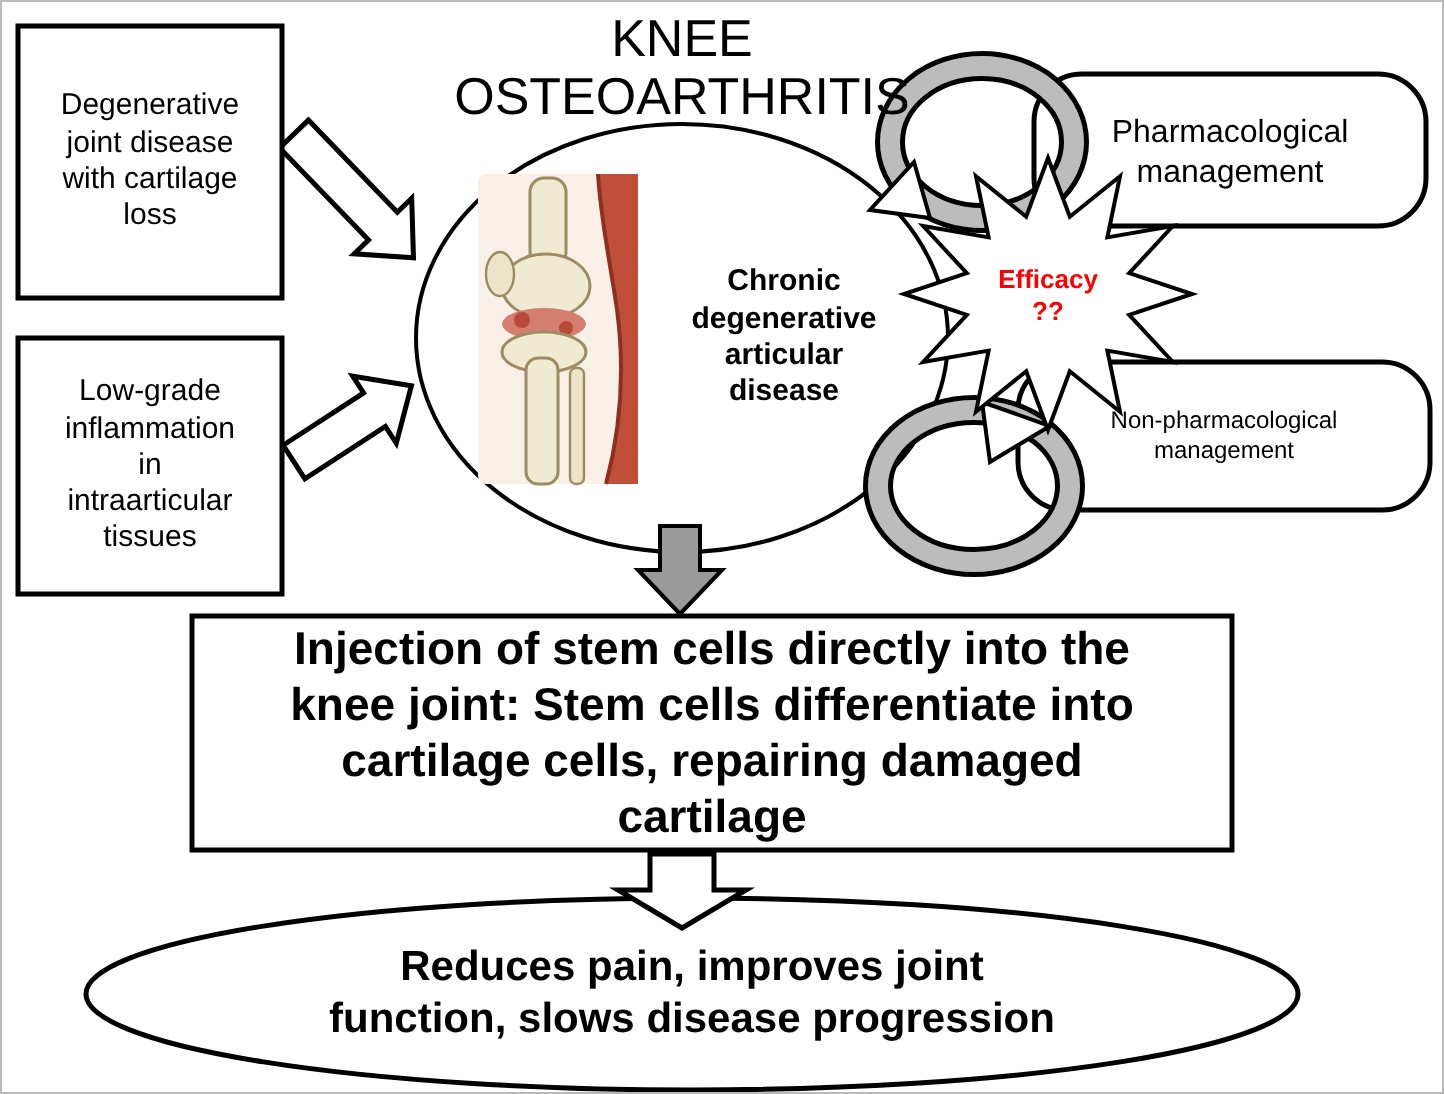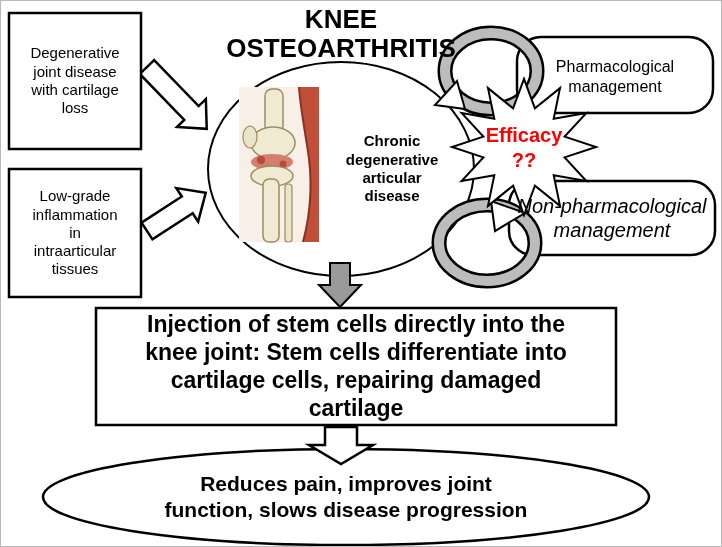--- a/index.html
+++ b/index.html
@@ -19,27 +19,27 @@
     position: absolute;
     display: flex;
     align-items: center;
     justify-content: center;
     text-align: center;
     white-space: pre-line;
     color: #000;
     line-height: 1.22;
     pointer-events: none;
   }
-  .lbl-title       { left: 160px; top: 2px;   width: 360px; height: 62px;  font-size: 26px; font-weight: bold; line-height: 1.12; }
+  .lbl-title       { left: 160px; top: 2px;   width: 360px; height: 62px;  font-size: 26px; font-weight: normal; line-height: 1.12; }
   .lbl-degen       { left: 10px;  top: 14px;  width: 128px; height: 132px; font-size: 15px; }
   .lbl-inflam      { left: 10px;  top: 170px; width: 128px; height: 124px; font-size: 15px; }
   .lbl-central     { left: 316px; top: 112px; width: 150px; height: 112px; font-size: 15px; font-weight: bold; }
   .lbl-pharm       { left: 518px; top: 38px;  width: 192px; height: 76px;  font-size: 16px; }
-  .lbl-nonpharm    { left: 512px; top: 182px; width: 198px; height: 70px;  font-size: 20px; font-style: italic; }
-  .lbl-efficacy    { left: 463px; top: 118px; width: 120px; height: 58px;  font-size: 20px; font-weight: bold; color: #ff0000; line-height: 1.25; }
+  .lbl-nonpharm    { left: 512px; top: 182px; width: 198px; height: 70px;  font-size: 12px; }
+  .lbl-efficacy    { left: 463px; top: 118px; width: 120px; height: 58px;  font-size: 13px; font-weight: bold; color: #ff0000; line-height: 1.25; }
   .lbl-injection   { left: 100px; top: 309px; width: 510px; height: 112px; font-size: 23px; font-weight: bold; }
   .lbl-outcome     { left: 72px;  top: 458px; width: 546px; height: 76px;  font-size: 21px; font-weight: bold; }
 </style>
 </head>
 <body>
 
 <div class="figure">
 
   <svg class="stage" width="722" height="547" viewBox="0 0 722 547">
 

